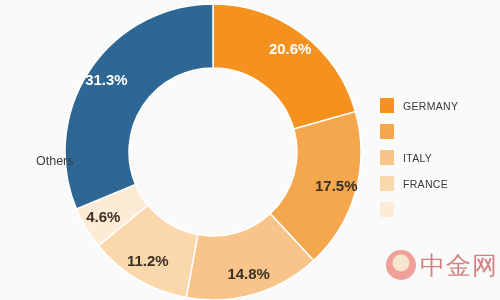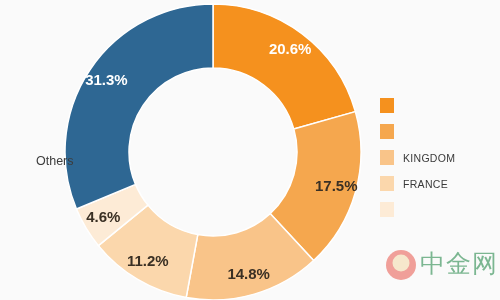--- a/index.html
+++ b/index.html
@@ -80,22 +80,22 @@
     content:"";
     position:absolute;
     left:50%; top:42%;
     transform:translate(-50%,-50%);
     width:17px; height:17px;
     border-radius:50%;
     background:#f3d9a8;
   }
   #watermark-text {
     font-size:25px;
-    color:#15803d;
-    font-family:Liberation Mono, monospace;
+    color:#b91c1c;
+    font-family:Liberation Sans, sans-serif;
     line-height:1;
     letter-spacing:1px;
   }
 </style>
 </head>
 <body>
 
 <div id="chart-root">
 
   <div id="donut-wrap">
@@ -126,27 +126,28 @@
   </div>
 
   <div id="others-group">
     <span id="others-label">Others</span>
     <span id="others-swatch" style="background: rgb(46, 103, 147);"></span>
   </div>
 
   <div id="legend">
       <div class="legend-item">
         <span class="legend-swatch" style="background: rgb(245, 145, 30);"></span>
+        <span class="legend-text">GERMANY</span>
       </div>
       <div class="legend-item">
         <span class="legend-swatch" style="background: rgb(245, 167, 78);"></span>
       </div>
       <div class="legend-item">
         <span class="legend-swatch" style="background: rgb(249, 196, 137);"></span>
-        <span class="legend-text">KINGDOM</span>
+        <span class="legend-text">ITALY</span>
       </div>
       <div class="legend-item">
         <span class="legend-swatch" style="background: rgb(251, 215, 172);"></span>
         <span class="legend-text">FRANCE</span>
       </div>
       <div class="legend-item">
         <span class="legend-swatch" style="background: rgb(253, 235, 214);"></span>
       </div>
     </div>
 

